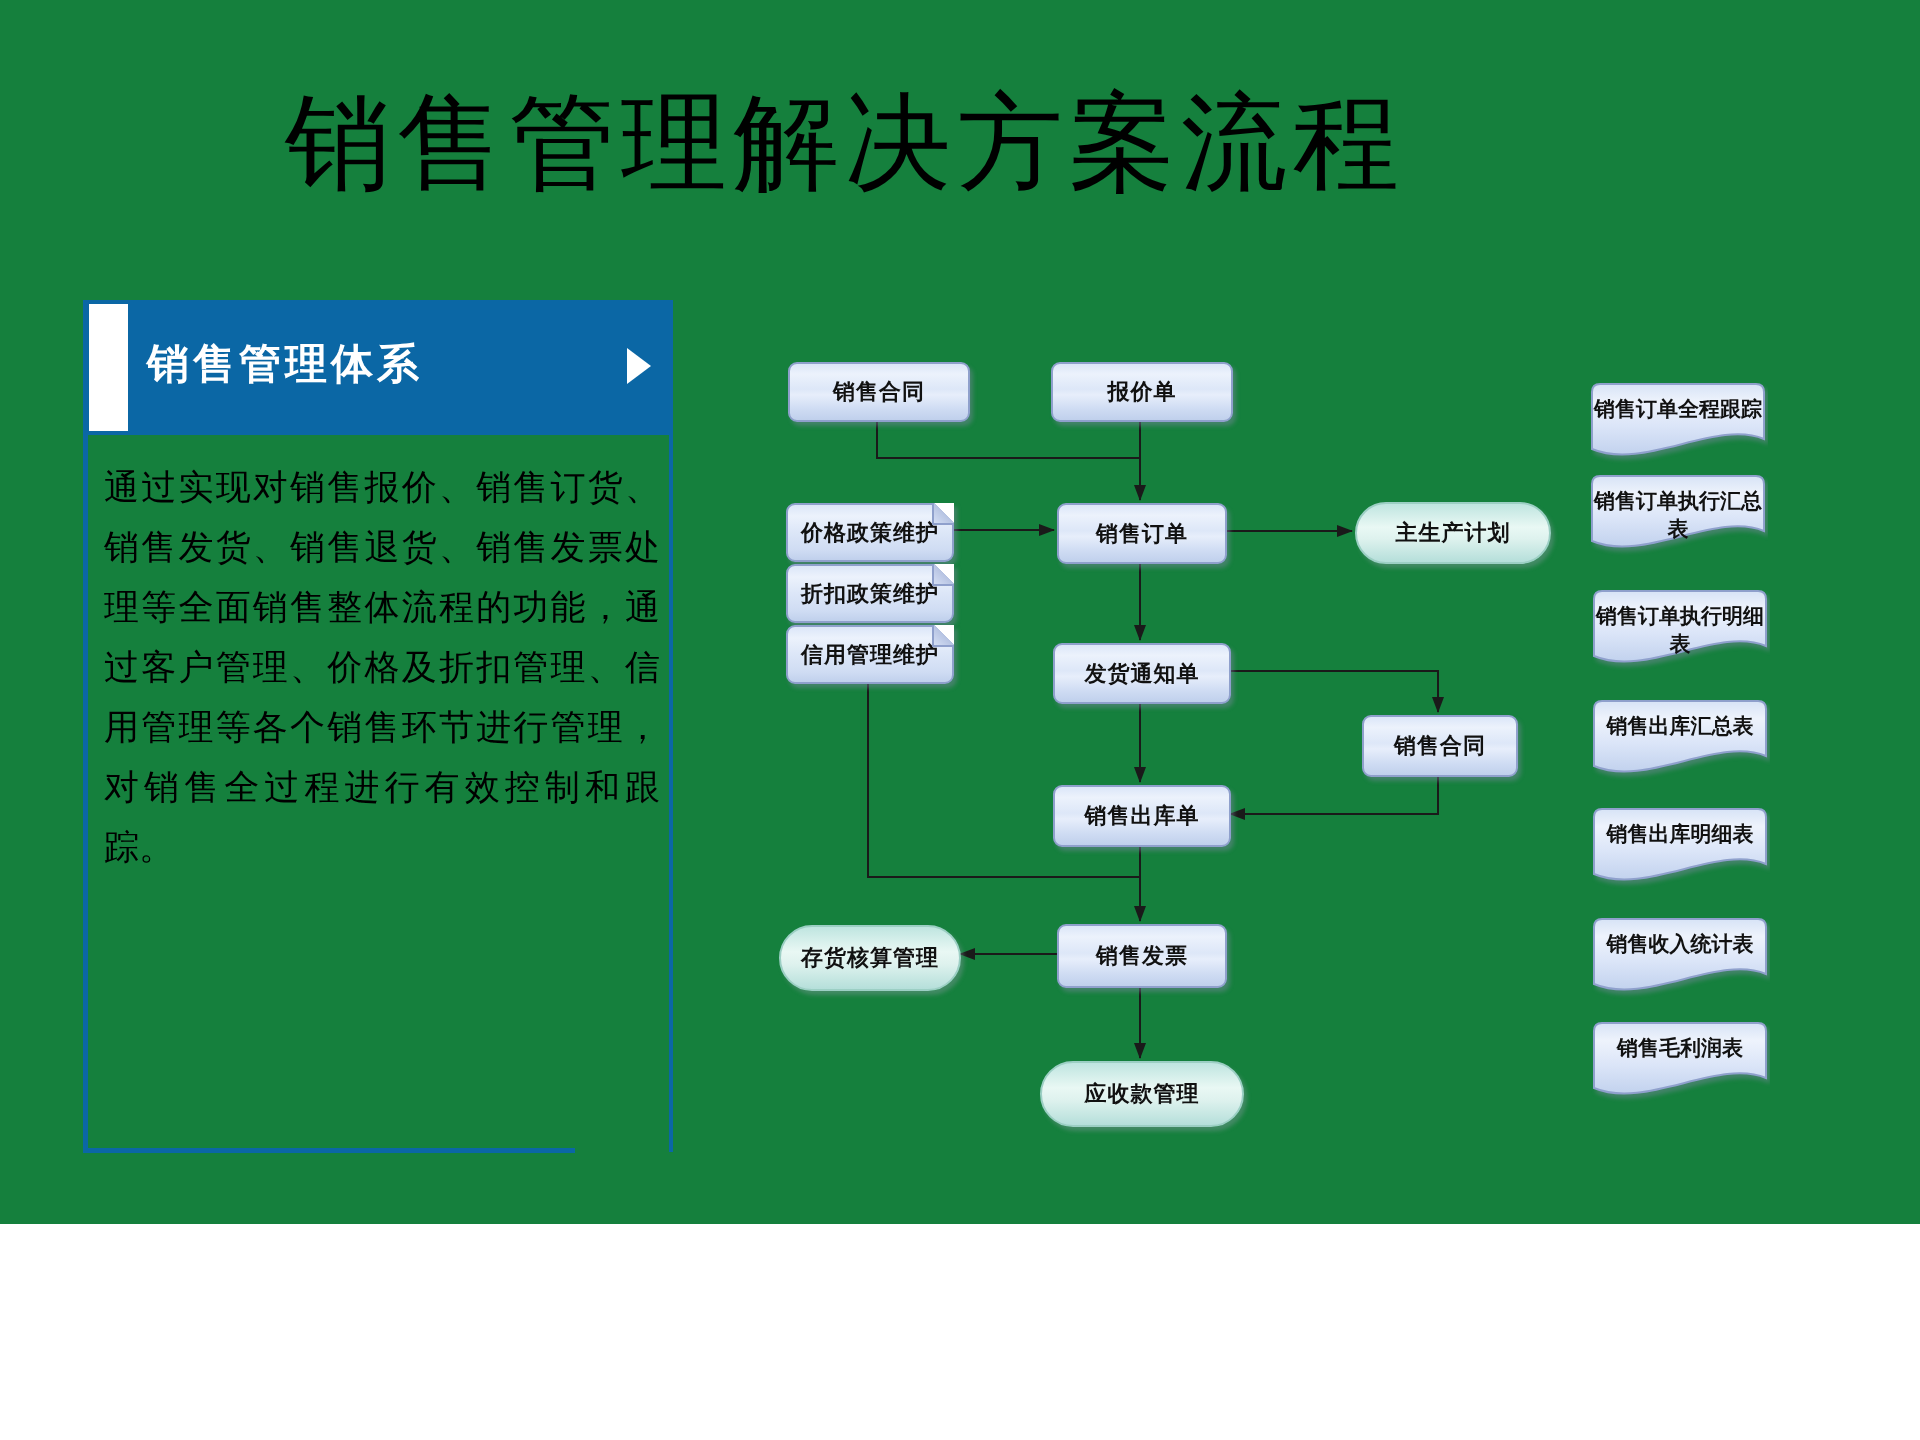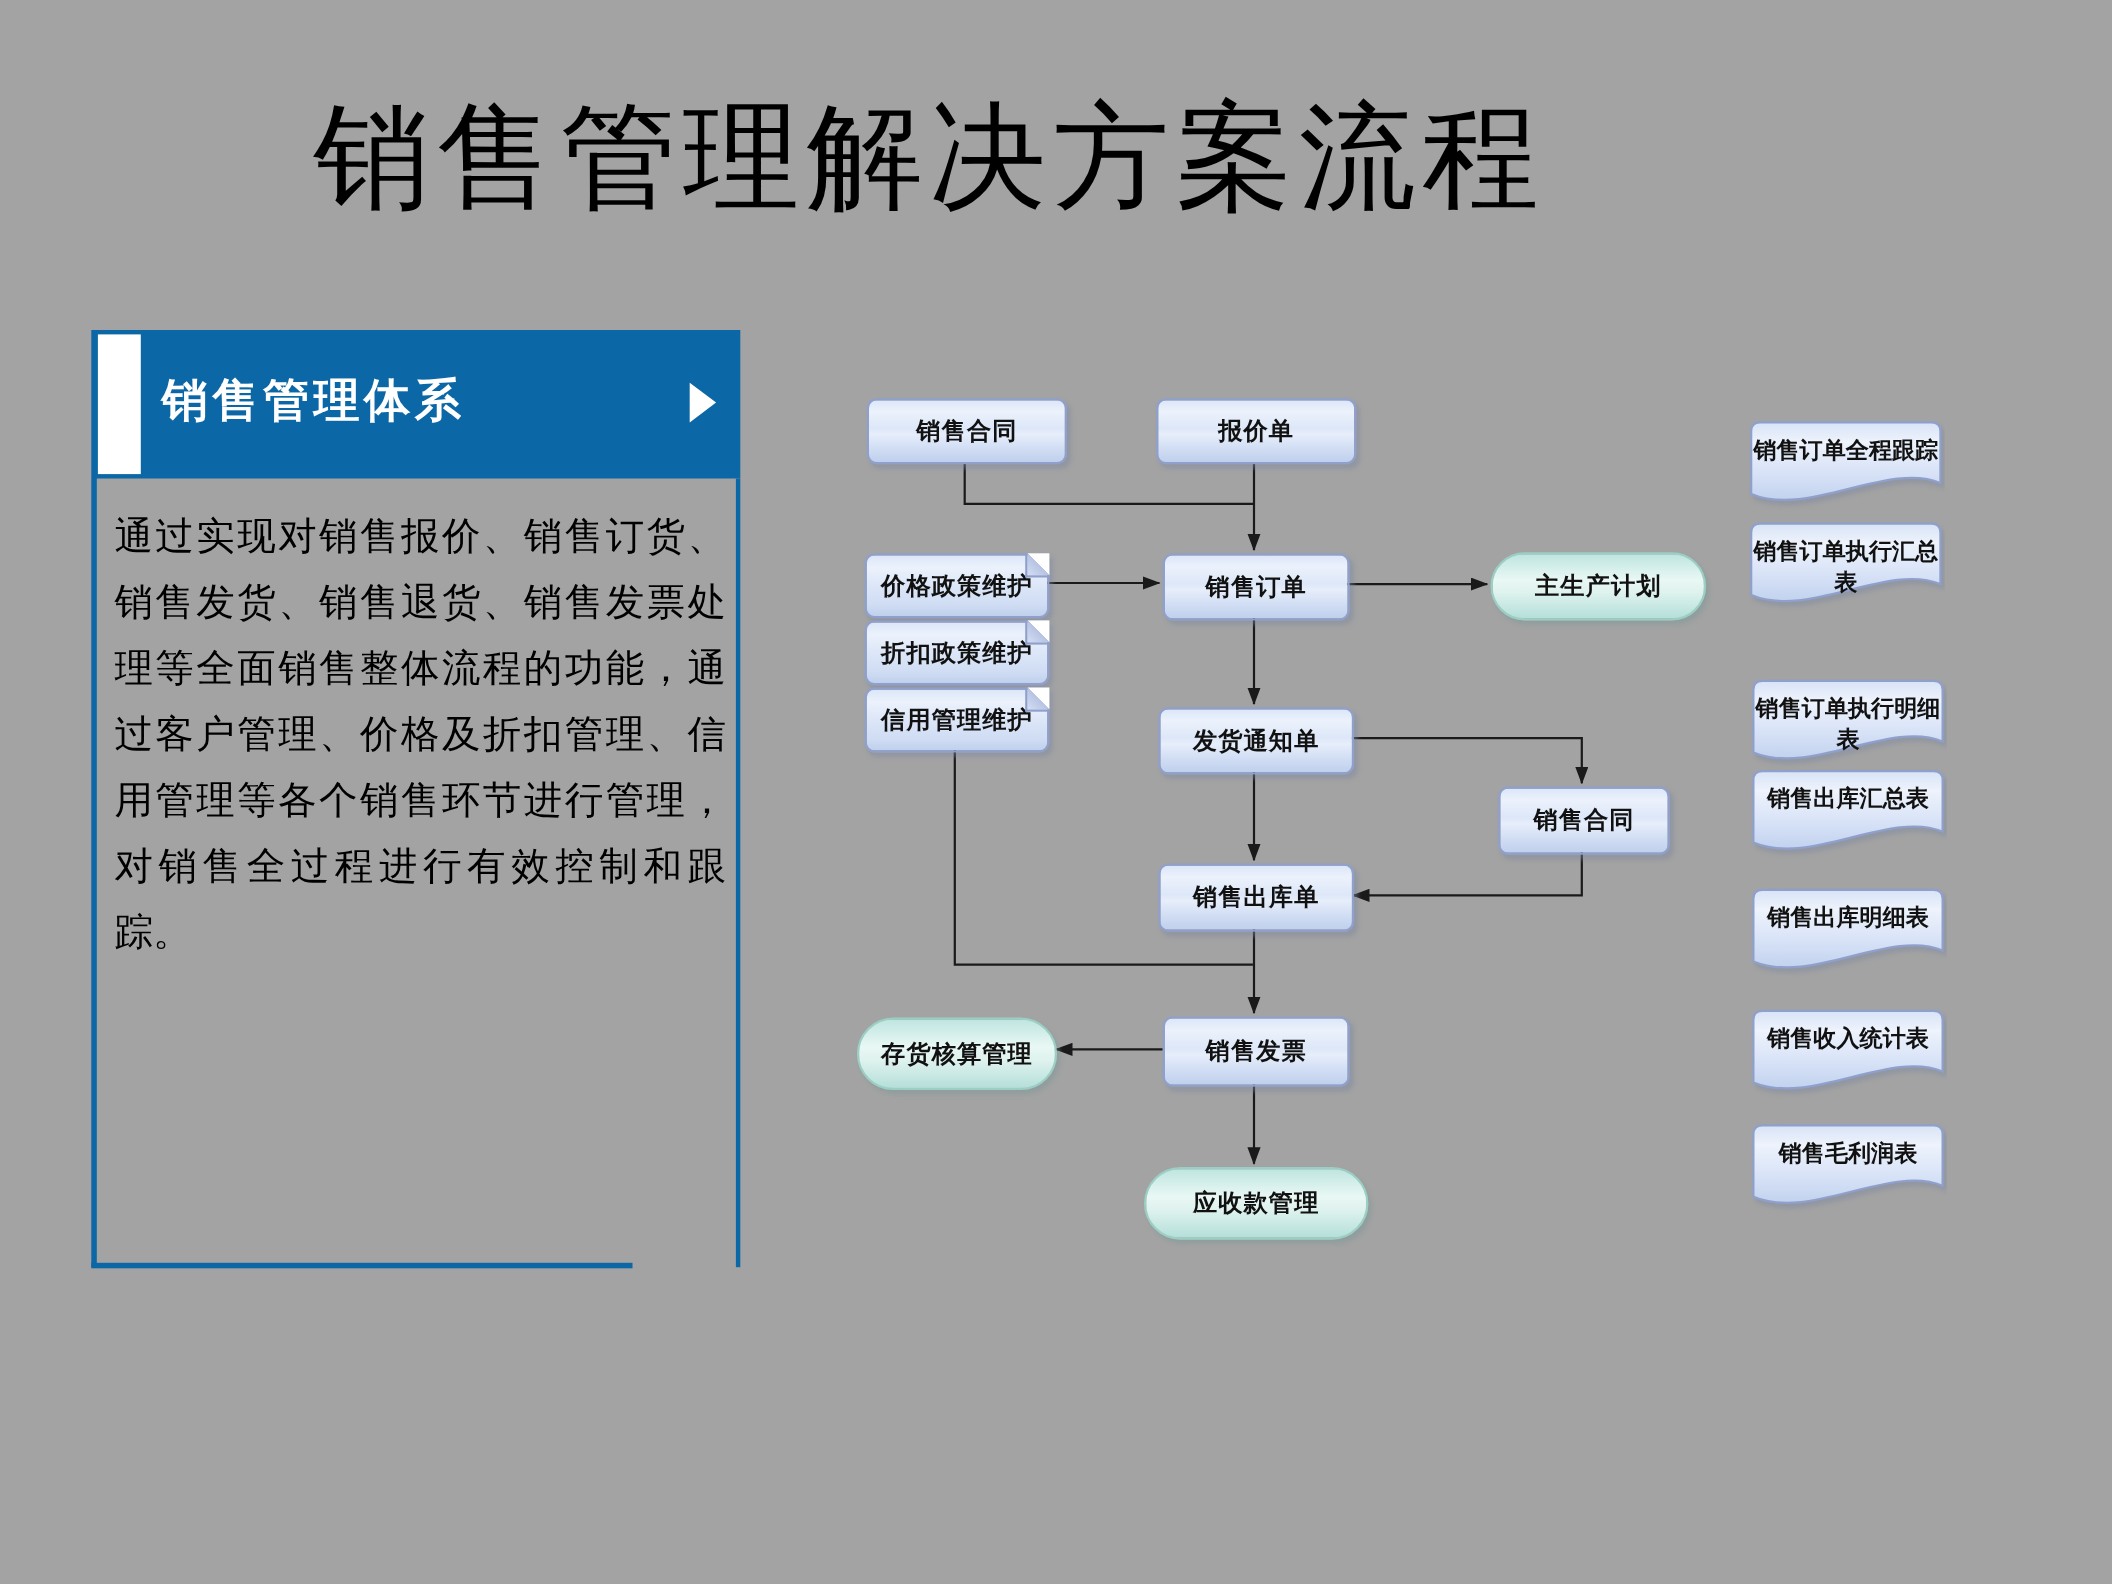--- a/index.html
+++ b/index.html
@@ -1,16 +1,16 @@
 <!DOCTYPE html>
 <html><head>
 <meta charset="utf-8">
 <style>
   html,body{margin:0;padding:0;background:#fff;}
-  .slide{position:relative;width:1920px;height:1440px;background:#a3a3a3;overflow:hidden;
+  .slide{position:relative;width:1920px;height:1224px;background:#15803d;overflow:hidden;
          font-family:"Liberation Sans",sans-serif;}
   
   .title{position:absolute;left:285px;top:72px;width:1100px;font-family:"Liberation Serif","DejaVu Serif",serif;
          font-size:106px;letter-spacing:6px;color:#000;white-space:nowrap;}
   
   .sb-header{position:absolute;left:85px;top:300px;width:588px;height:135px;background:#0b67a5;text-align:right;}
   .sb-white-block{position:absolute;left:4px;top:4px;width:39px;height:127px;background:#ffffff;}
   .sb-header-title{position:absolute;left:62px;top:36px;color:#ffffff;font-size:42px;font-weight:bold;
          font-family:"Liberation Serif","DejaVu Serif",serif;letter-spacing:4px;}
   .sb-arrow{position:absolute;right:22px;top:48px;width:0;height:0;
@@ -109,21 +109,21 @@
         </defs>
     </svg>
     <div class="doc-label">销售订单全程跟踪</div>
   </div>
   <div class="doc" style="left:1588px;top:473px;">
     <svg width="180" height="92" viewBox="0 0 180 92">
       <path d="M4,11 Q4,3 12,3 L168,3 Q176,3 176,11 L176,58 C128,38 56,90 4,68 Z" fill="url(#docGrad)" stroke="#8fa0cc" stroke-width="2" filter="drop-shadow(3px 4px 2px rgba(125,135,160,0.45))"></path>
     </svg>
     <div class="doc-label">销售订单执行汇总表</div>
   </div>
-  <div class="doc" style="left:1590px;top:616px;">
+  <div class="doc" style="left:1590px;top:588px;">
     <svg width="180" height="92" viewBox="0 0 180 92">
       <path d="M4,11 Q4,3 12,3 L168,3 Q176,3 176,11 L176,58 C128,38 56,90 4,68 Z" fill="url(#docGrad)" stroke="#8fa0cc" stroke-width="2" filter="drop-shadow(3px 4px 2px rgba(125,135,160,0.45))"></path>
     </svg>
     <div class="doc-label">销售订单执行明细表</div>
   </div>
   <div class="doc" style="left:1590px;top:698px;">
     <svg width="180" height="92" viewBox="0 0 180 92">
       <path d="M4,11 Q4,3 12,3 L168,3 Q176,3 176,11 L176,58 C128,38 56,90 4,68 Z" fill="url(#docGrad)" stroke="#8fa0cc" stroke-width="2" filter="drop-shadow(3px 4px 2px rgba(125,135,160,0.45))"></path>
     </svg>
     <div class="doc-label">销售出库汇总表</div>

